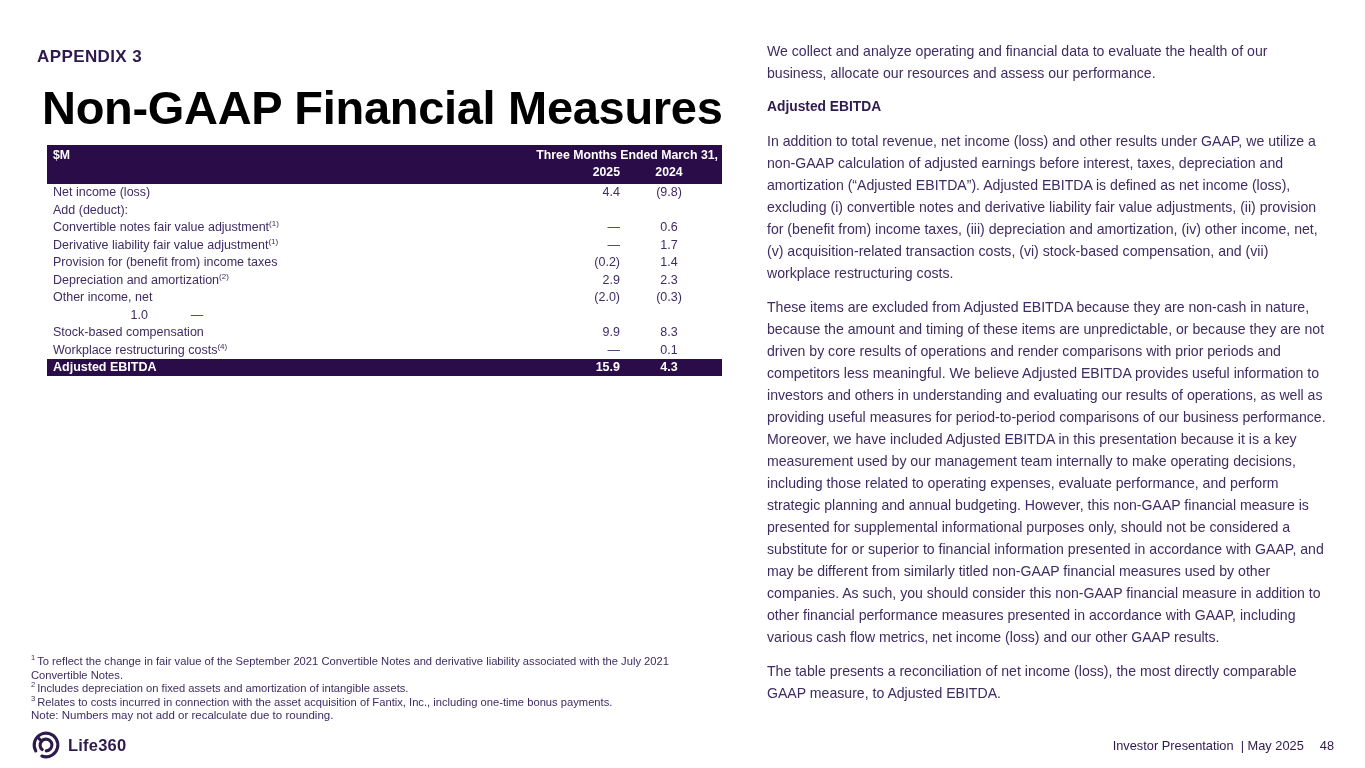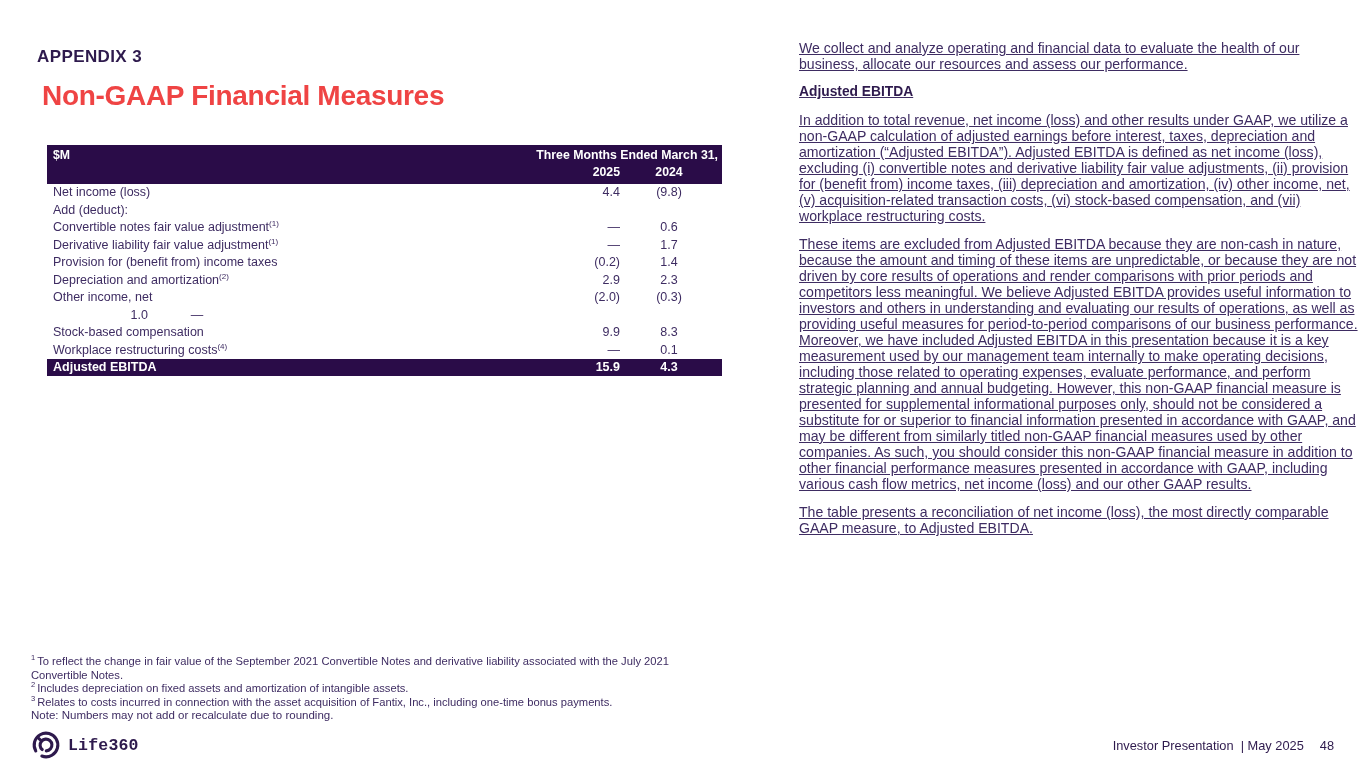--- a/index.html
+++ b/index.html
@@ -8,46 +8,46 @@
     position:relative; width:1365px; height:768px; background:#ffffff;
     font-family:"Liberation Sans", sans-serif; color:#3e2c62; overflow:hidden;
   }
   
   .eyebrow {
     position:absolute; left:37px; top:47px;
     font-size:17px; font-weight:bold; color:#2e1a4d; letter-spacing:.4px;
   }
   .title {
     position:absolute; left:42px; top:80px;
-    font-size:28px; font-weight:bold; color:#ef4444; letter-spacing:-.3px;
+    font-size:47px; font-weight:bold; color:#000000; letter-spacing:-.3px;
   }
   .fin-table { position:absolute; left:47px; top:145px; width:675px; font-size:12.5px; }
   .t-head { background:#2a0c48; color:#ffffff; font-weight:bold; padding:2px 0 3px 0; }
   .t-head-row { display:flex; height:17px; line-height:17px; padding:0 4px 0 6px; font-size:12.3px; }
   .t-spacer { flex:1; }
   .tv1 { width:95px; text-align:right; }
   .tv2 { width:98px; text-align:center; }
   .trow { display:flex; height:17.5px; line-height:17.5px; padding:0 4px 0 6px; }
   .tlabel { flex:1; white-space:nowrap; }
   sup { font-size:8px; line-height:0; vertical-align:super; }
   .t-total {
     display:flex; height:17px; line-height:17px; padding:0 4px 0 6px;
     background:#2a0c48; color:#ffffff; font-weight:bold;
   }
   .footnotes { position:absolute; left:31px; top:608px; width:660px; font-size:11.2px; line-height:13.6px; color:#3e2c62;margin-top:47px; }
   .fn sup { margin-right:2px; font-size:7.5px; }
   .note { position:absolute; left:31px; top:709px; font-size:11.5px; color:#3e2c62; }
   
-  .right-col { position:absolute; left:799px; top:40px; width:559px; font-size:14.1px; line-height:16px; color:#3e2c62;text-decoration:underline; }
+  .right-col { position:absolute; left:767px; top:40px; width:559px; font-size:14.1px; line-height:22px; color:#3e2c62; }
   .right-col p { margin:0 0 12px 0; }
   .body-heading { font-weight:bold; font-size:13.8px; margin:0 0 12px 0; color:#2e1a4d; }
   
   .footer-left { position:absolute; left:31px; top:730px; display:flex; align-items:center; gap:7px; }
   .logo-mark { display:block; }
-  .wordmark { font-size:16.5px; font-weight:bold; color:#2e1a4d; letter-spacing:.2px;font-family:Liberation Mono, monospace; }
+  .wordmark { font-size:16.5px; font-weight:bold; color:#2e1a4d; letter-spacing:.2px; }
   .footer-right {
     position:absolute; right:31px; top:738px; display:flex; gap:16px;
     align-items:baseline; font-size:12.8px; color:#2e1a4d;
   }
   .footer-label { white-space:pre; }
 </style>
 </head>
 <body>
 
 <div class="slide">

